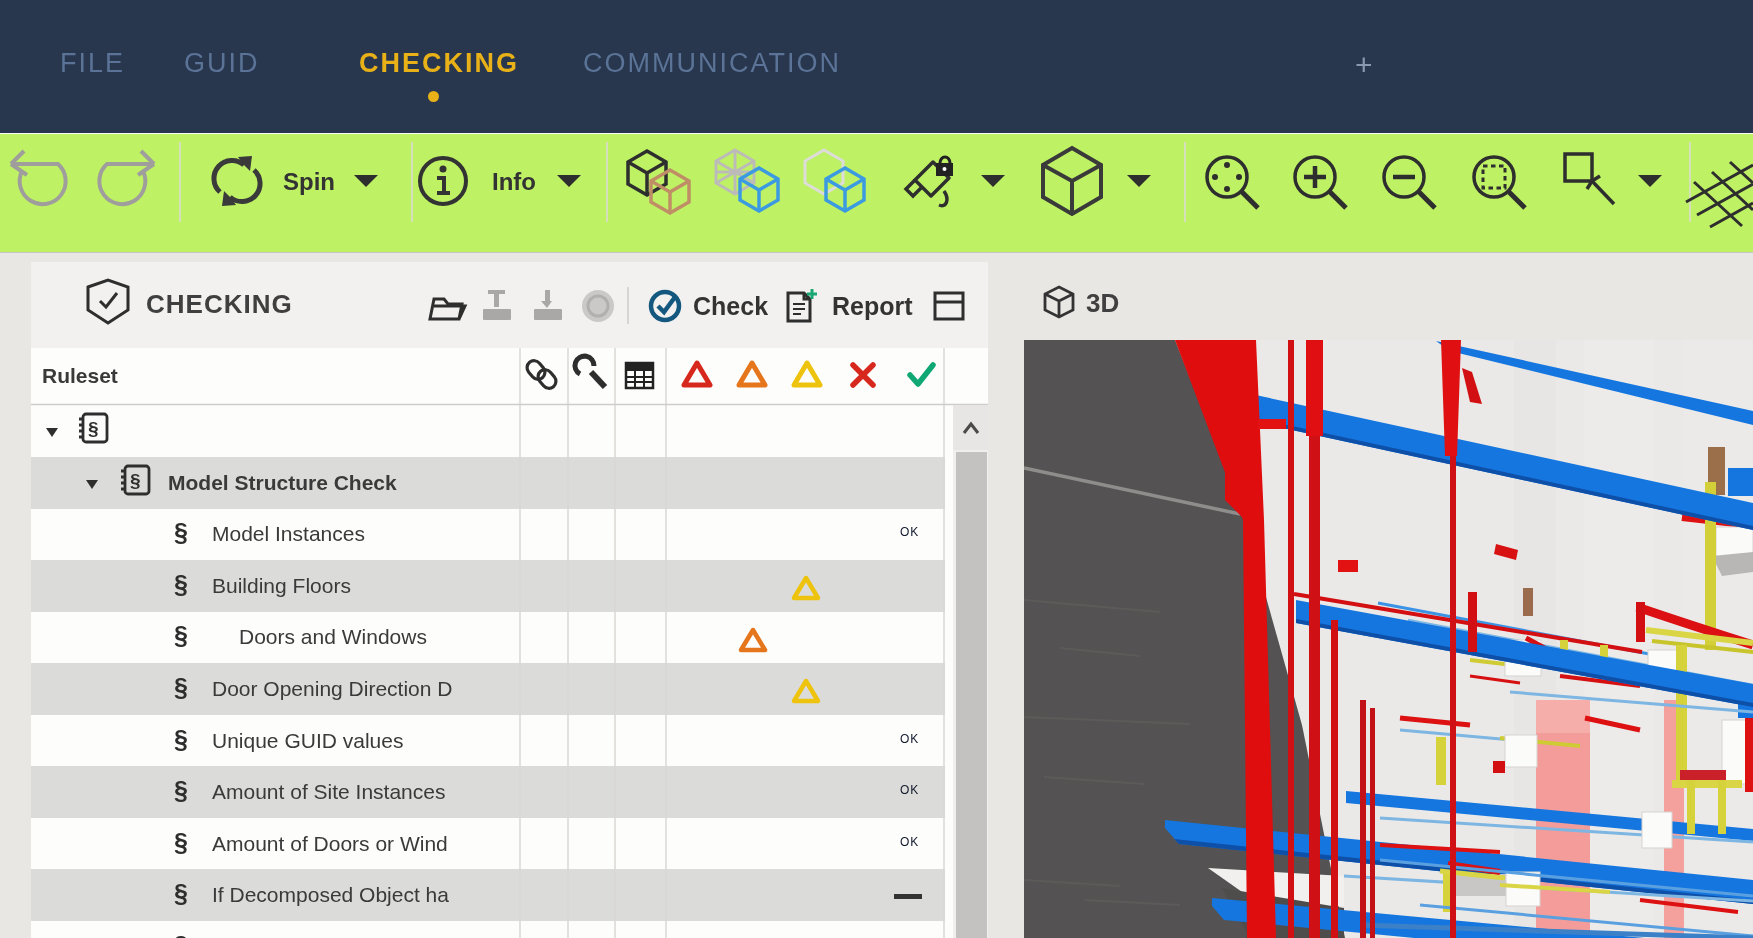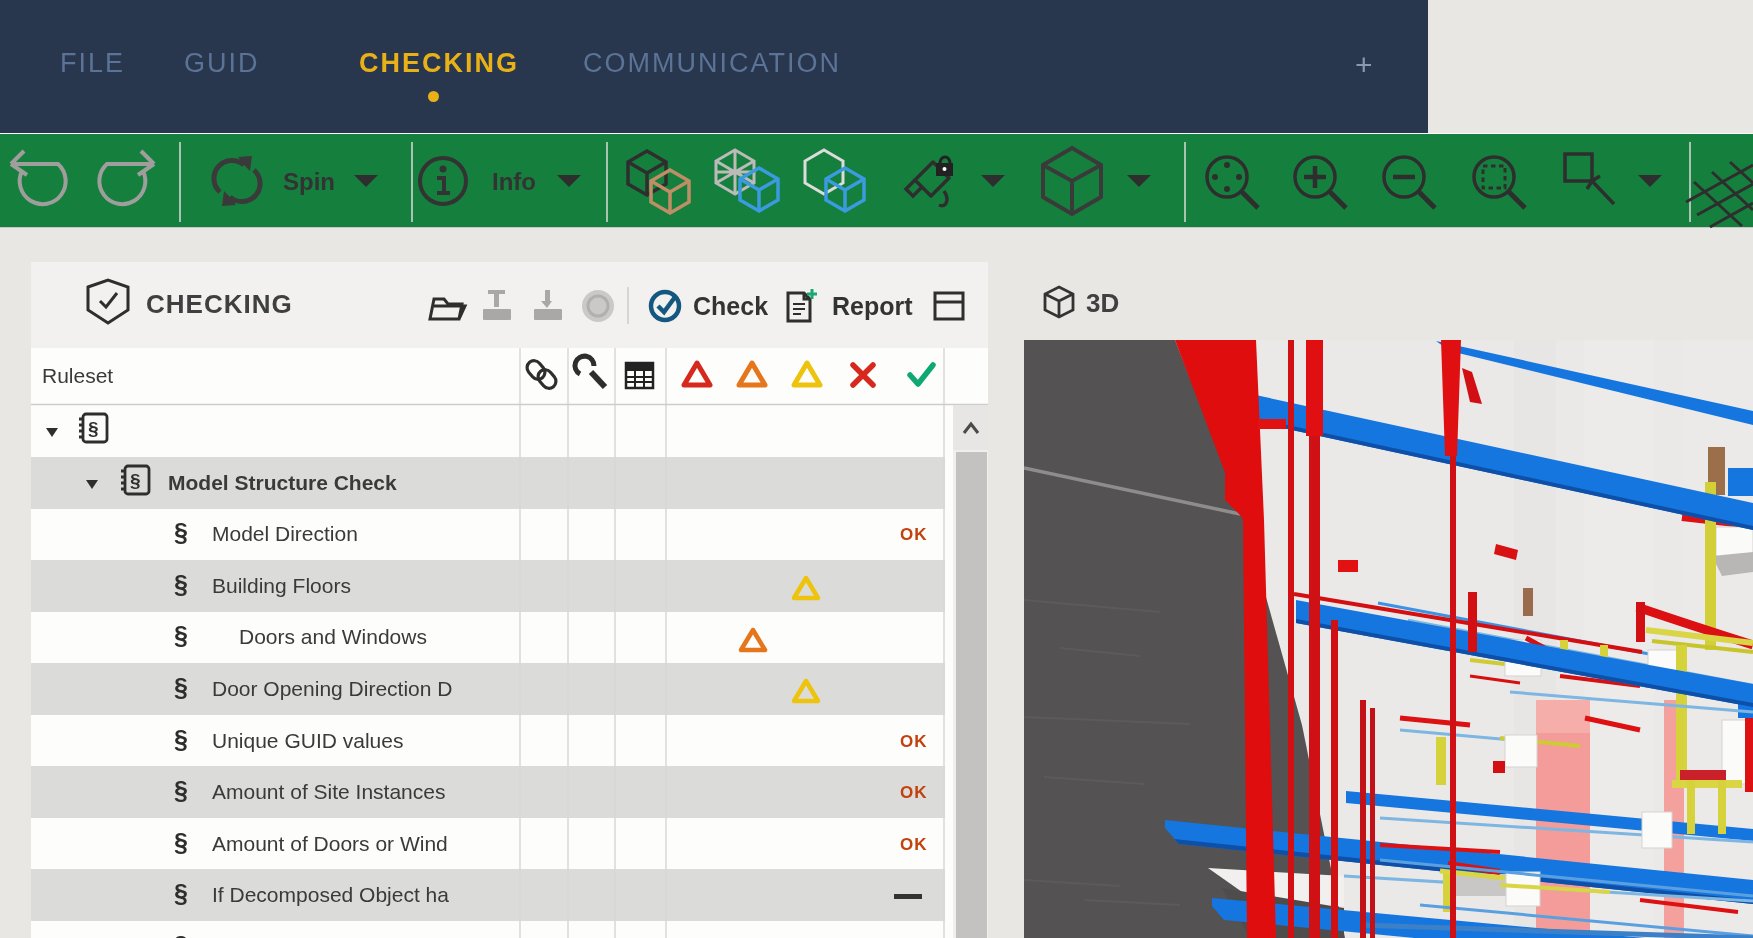--- a/index.html
+++ b/index.html
@@ -1,31 +1,31 @@
 <!DOCTYPE html>
 <html><head>
 <meta charset="utf-8">
 <style>
 * { margin:0; padding:0; box-sizing:border-box; }
 html,body { width:1753px; height:938px; overflow:hidden; font-family:"Liberation Sans", sans-serif; }
 body { position:relative; background:#e8e7e4; }
-#nav { position:absolute; left:0; top:0; width:1428px; height:133px; background:#28364e;text-align:center; }
+#nav { position:absolute; left:0; top:0; width:1753px; height:133px; background:#28364e;text-align:center; }
 .nav-item { position:absolute; top:48px; font-size:27px; letter-spacing:2px; color:#5a7396; white-space:nowrap; }
 #nav .active { color:#e7b117; font-weight:bold; }
 #nav .dot { position:absolute; left:428px; top:91px; width:11px; height:11px; border-radius:50%; background:#e7b117; }
-#toolbar { position:absolute; left:0; top:133px; width:1753px; height:95px; background:#15803d; border-top:1px solid #fbfbfa; border-bottom:1px solid #c8c6c4; }
+#toolbar { position:absolute; left:0; top:133px; width:1753px; height:120px; background:#bef264; border-top:1px solid #fbfbfa; border-bottom:1px solid #c8c6c4; }
 #panel { position:absolute; left:31px; top:262px; width:957px; height:676px; background:#fdfdfc; }
 #panel-header { position:absolute; left:0; top:0; width:957px; height:86px; background:#f2f1ef; }
 #panel-title { position:absolute; left:115px; top:27px; font-size:26px; letter-spacing:1px; color:#3f3f3f; font-weight:bold; }
 .hrow { position:absolute; left:0; width:957px; height:52px; }
 .gray { background:#dbdbd9; }
 .rtext { position:absolute; top:14px; font-size:21px; color:#3a3a3a; white-space:nowrap; }
 .sect { position:absolute; font-size:25px; font-weight:bold; color:#2e2e2e; top:10px; left:143px; }
-.ok { position:absolute; font-size:17px; font-weight:bold; color:#c2410c; letter-spacing:1px; left:869px; top:17px; }
-#ruleset-label { position:absolute; left:11px; top:102px; font-size:21px; font-weight:normal; color:#3a3a3a; }
+.ok { position:absolute; font-size:12px; font-weight:normal; color:#0f172a; letter-spacing:1px; left:869px; top:17px; }
+#ruleset-label { position:absolute; left:11px; top:102px; font-size:21px; font-weight:bold; color:#3a3a3a; }
 #rows { position:absolute; left:0; top:143px; width:914px; height:533px; overflow:hidden; }
 #vp { position:absolute; left:1024px; top:340px; width:729px; height:598px; }
 #t3d { position:absolute; left:1086px; top:288px; font-size:26px; font-weight:bold; color:#404040; }
 svg { display:block; }
 .abs { position:absolute; }
 </style>
 </head>
 <body>
 <div id="nav">
   <div class="nav-item" style="left:60px;">FILE</div>
@@ -138,21 +138,21 @@
 <div id="panel">
   <div id="panel-header"></div>
   <div id="panel-title">CHECKING</div>
   <div id="ruleset-label">Ruleset</div>
   <div id="rows">
     <div class="hrow gray" style="top:52px;">
         <span class="rtext" style="left:137px; font-weight:bold;">Model Structure Check</span>
       </div>
     <div class="hrow" style="top:103px;">
         <span class="sect">§</span>
-        <span class="rtext" style="left:181px;">Model Direction</span>
+        <span class="rtext" style="left:181px;">Model Instances</span>
         <span class="ok">OK</span>
       </div>
     <div class="hrow gray" style="top:155px;">
         <span class="sect">§</span>
         <span class="rtext" style="left:181px;">Building Floors</span>
       </div>
     <div class="hrow" style="top:206px;">
         <span class="sect">§</span>
         <span class="rtext" style="left:181px;margin-left:27px;">Doors and Windows</span>
       </div>

